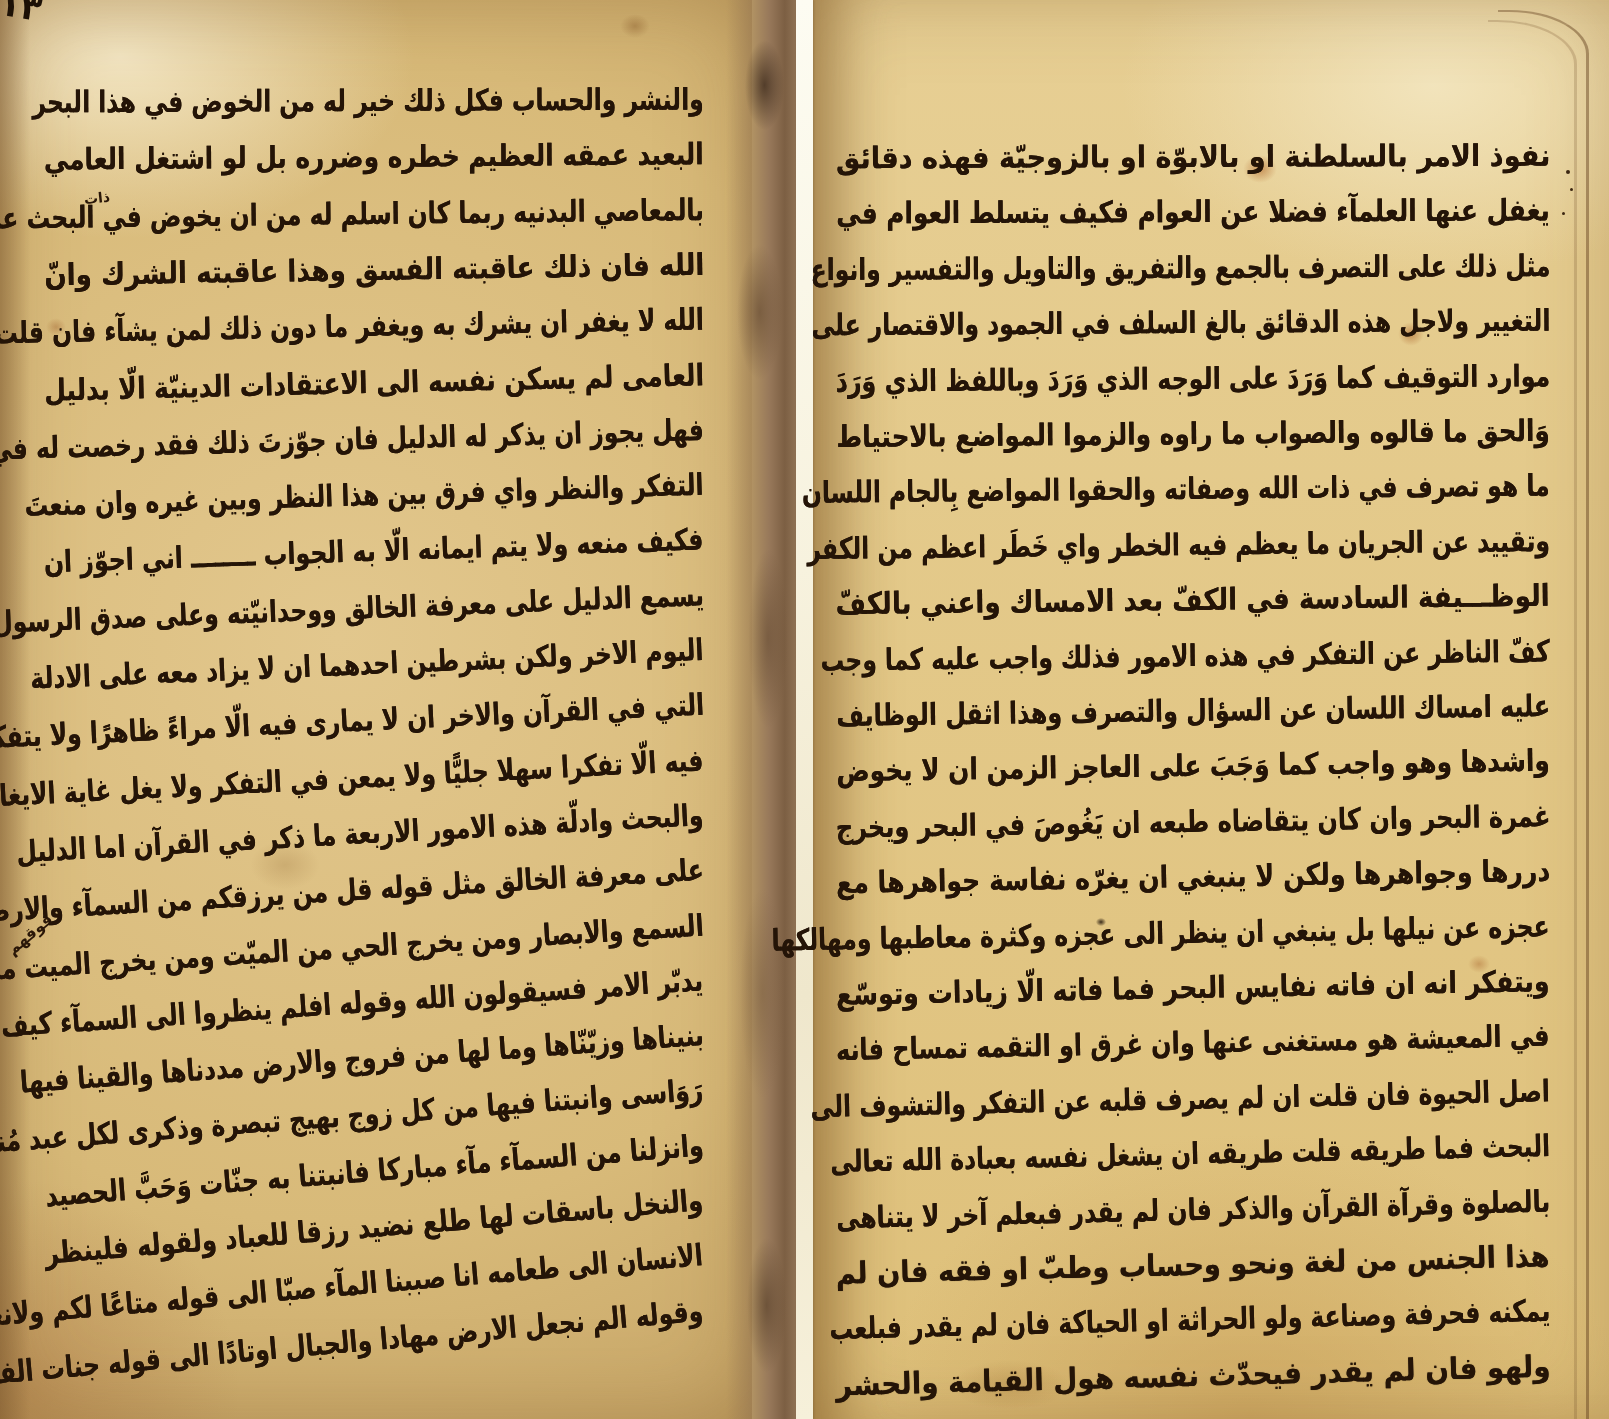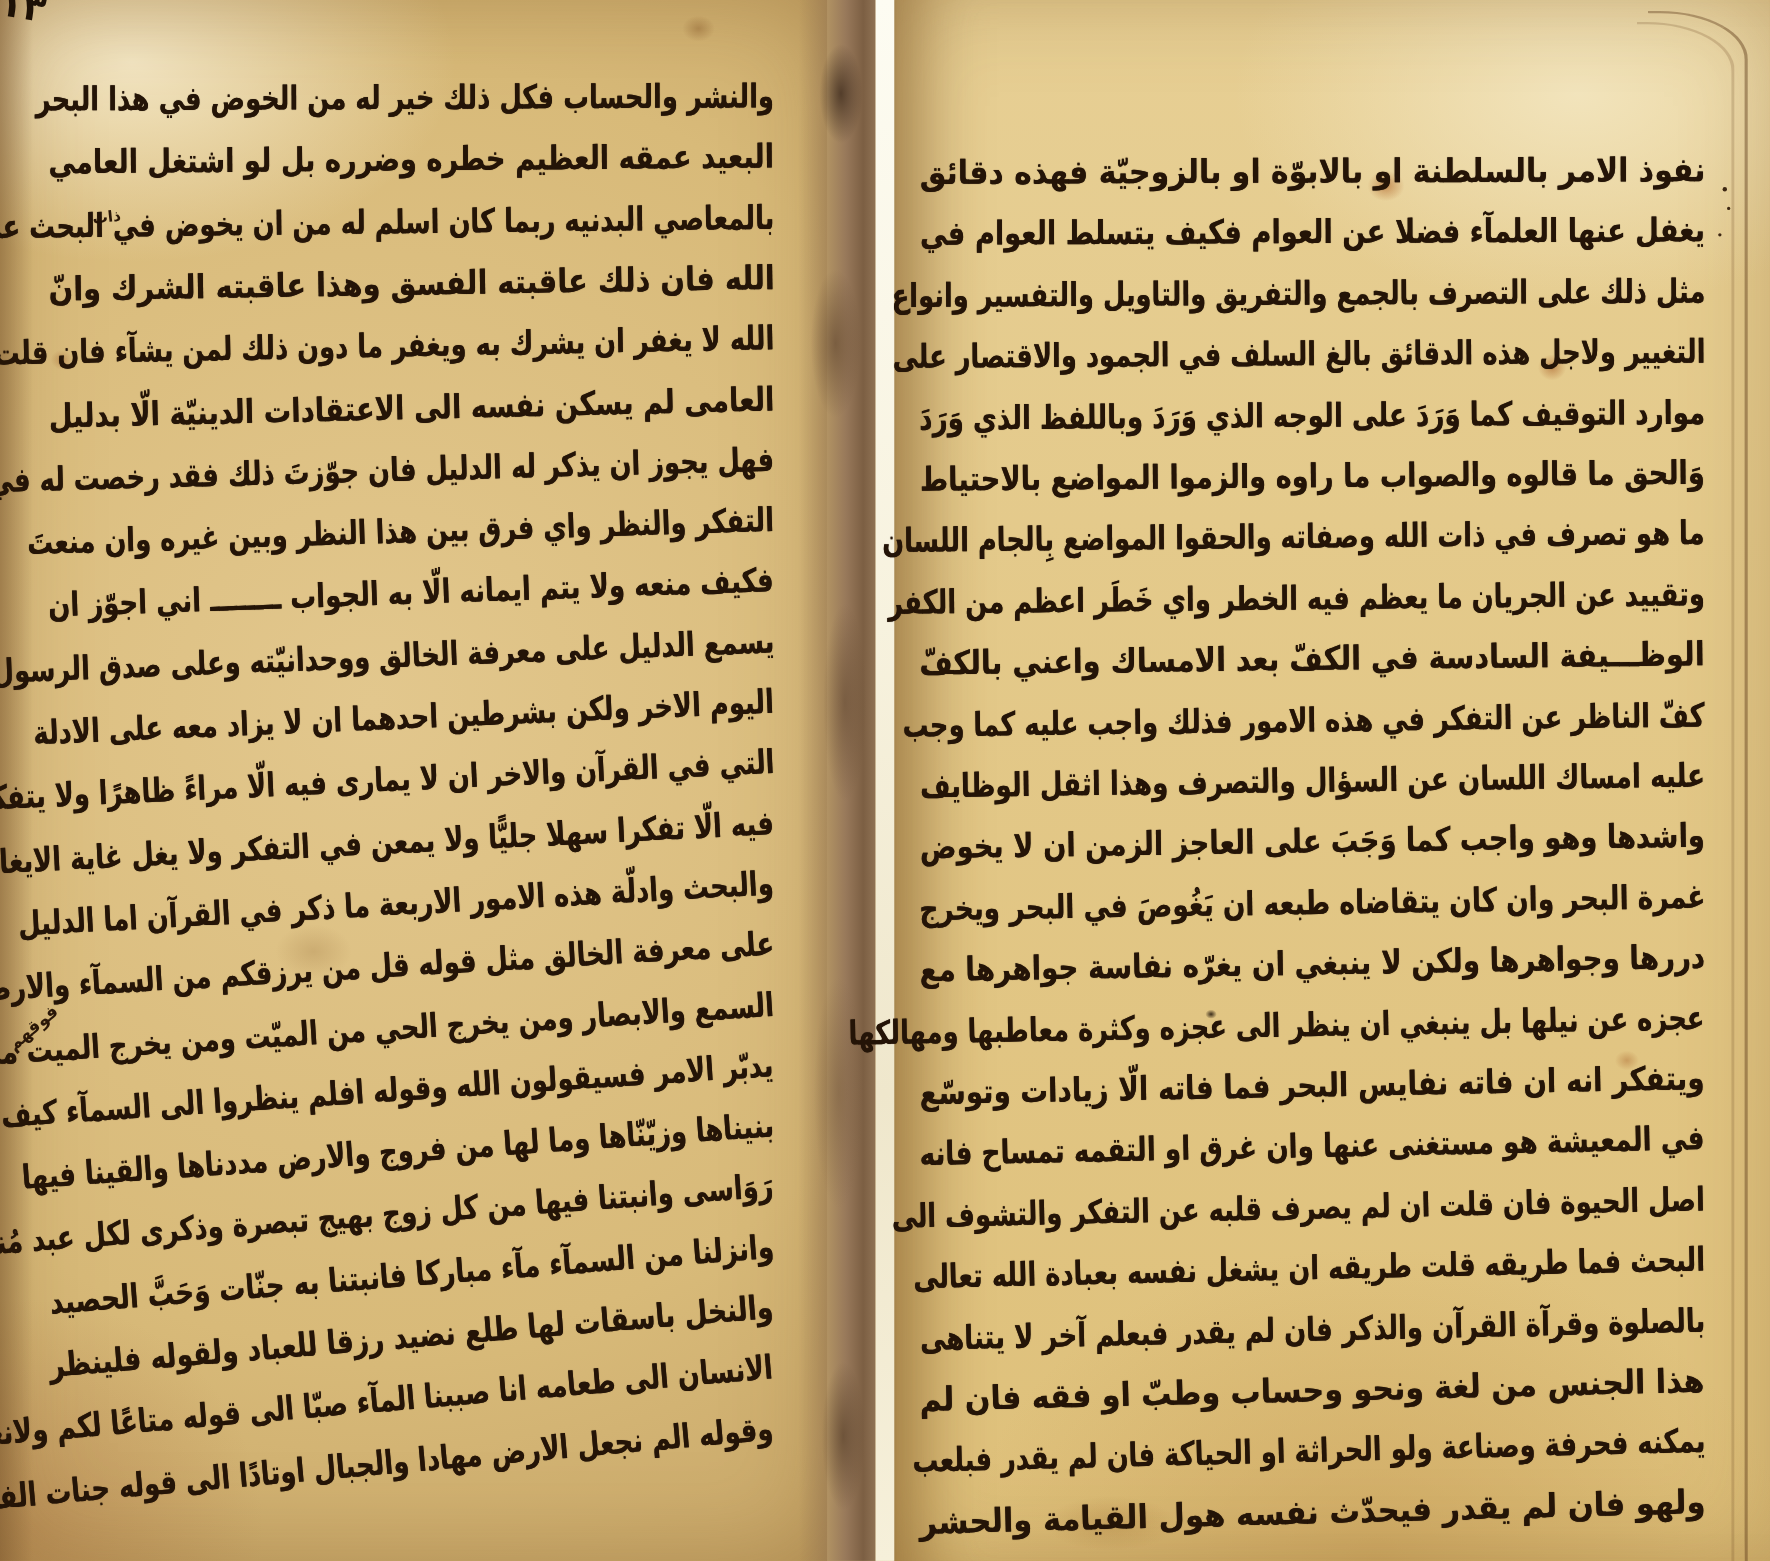--- a/index.html
+++ b/index.html
@@ -96,21 +96,21 @@
 
   <div class="ink-dot" style="left:1566px;top:170px;width:4px;height:4px;"></div>
   <div class="ink-dot" style="left:1570px;top:188px;width:3px;height:3px;"></div>
   <div class="ink-dot" style="left:1562px;top:212px;width:3px;height:3px;"></div>
 
   <div class="folio">١٣</div>
 
   <div class="note interlinear">ذات</div>
   <div class="note margin">فوقهم</div>
 
-  <div class="textblock" id="left-text" style="left:44px;top:0;width:660px;height:1255px;">
+  <div class="textblock" id="left-text" style="left:44px;top:11px;width:660px;height:1255px;">
       <div class="line" style="top: 66px; transform: rotate(-0.25deg);"><span style="transform: scaleX(0.78);">والنشر والحساب فكل ذلك خير له من الخوض في هذا البحر</span></div>
       <div class="line" style="top: 122.3px; transform: rotate(-0.47deg);"><span style="transform: scaleX(0.826);">البعيد عمقه العظيم خطره وضرره بل لو اشتغل العامي</span></div>
       <div class="line" style="top: 178.6px; transform: rotate(-0.69deg);"><span style="transform: scaleX(0.78);">بالمعاصي البدنيه ربما كان اسلم له من ان يخوض في البحث عن معرفة</span></div>
       <div class="line" style="top: 234.9px; transform: rotate(-0.91deg);"><span style="transform: scaleX(0.874);">الله فان ذلك عاقبته الفسق وهذا عاقبته الشرك وانّ</span></div>
       <div class="line" style="top: 291.2px; transform: rotate(-1.13deg);"><span style="transform: scaleX(0.78);">الله لا يغفر ان يشرك به ويغفر ما دون ذلك لمن يشآء فان قلت</span></div>
       <div class="line" style="top: 347.5px; transform: rotate(-1.35deg);"><span style="transform: scaleX(0.83);">العامى لم يسكن نفسه الى الاعتقادات الدينيّة الّا بدليل</span></div>
       <div class="line" style="top: 403.8px; transform: rotate(-1.57deg);"><span style="transform: scaleX(0.78);">فهل يجوز ان يذكر له الدليل فان جوّزتَ ذلك فقد رخصت له في</span></div>
       <div class="line" style="top: 460.1px; transform: rotate(-1.79deg);"><span style="transform: scaleX(0.78);">التفكر والنظر واي فرق بين هذا النظر وبين غيره وان منعتَ</span></div>
       <div class="line" style="top: 516.4px; transform: rotate(-2.01deg);"><span style="transform: scaleX(0.787);">فكيف منعه ولا يتم ايمانه الّا به الجواب ــــــــ اني اجوّز ان</span></div>
       <div class="line" style="top: 572.7px; transform: rotate(-2.23deg);"><span style="transform: scaleX(0.78);">يسمع الدليل على معرفة الخالق ووحدانيّته وعلى صدق الرسول صلعم وعلى</span></div>

